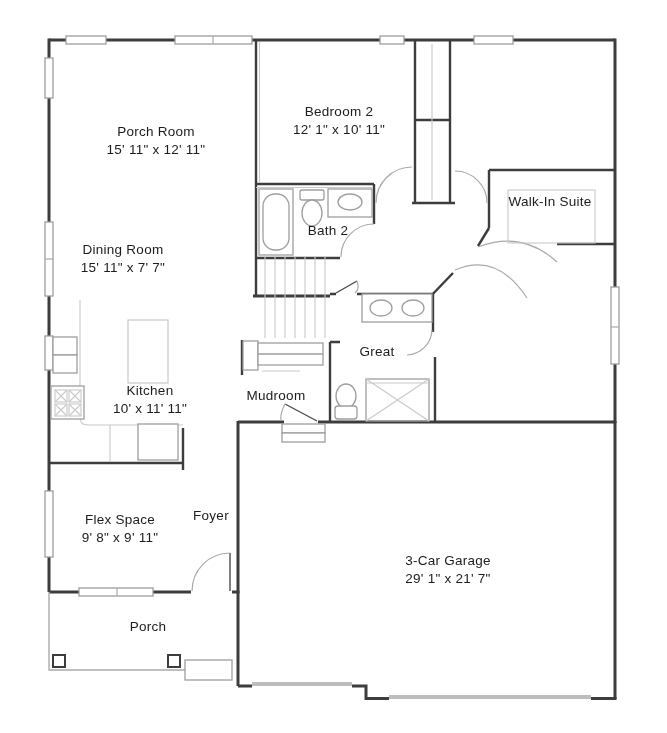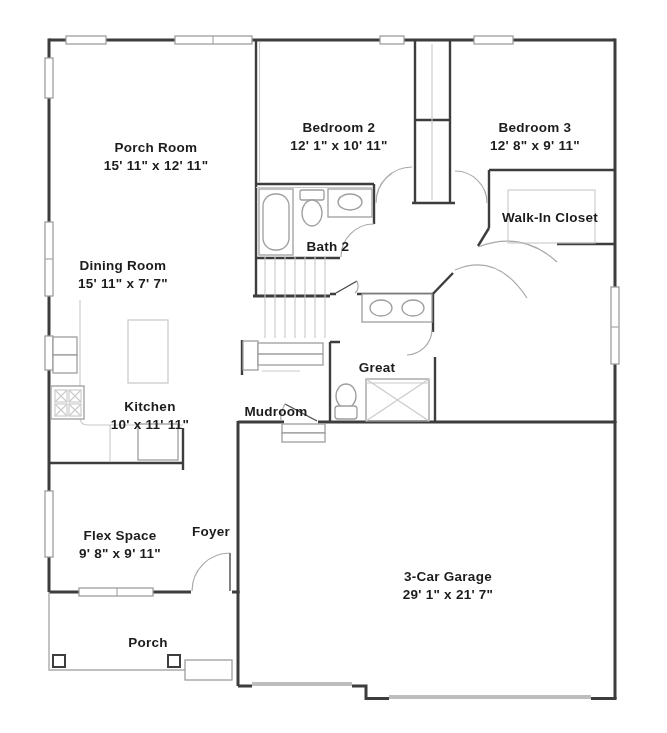--- a/index.html
+++ b/index.html
@@ -2,21 +2,21 @@
 <html style="--wall: #3d3d3d; --fixture: #9e9e9e; --light: #c9c9c9; --door: #a9a9a9; --text: #1c1c1c; --bg: #ffffff;"><head>
 <meta charset="utf-8">
 <style>
   html,body{margin:0;padding:0;background:var(--bg,#fff);}
   body{width:667px;height:733px;position:relative;overflow:hidden;
        font-family:"Liberation Sans",sans-serif;}
   .plan{position:absolute;inset:0;}
   .plan svg{position:absolute;left:0;top:0;}
   .room-label{position:absolute;transform:translate(-50%,-50%);text-align:center;
       white-space:nowrap;color:var(--text,#1c1c1c);font-size:13.5px;line-height:17.5px;
-      letter-spacing:.25px;font-weight:700;margin-top:16px;}
+      letter-spacing:.25px;font-weight:400;}
   
   .wall{stroke:var(--wall,#3d3d3d);stroke-width:2.4;fill:none;}
   .wall-ext{stroke-width:3;}
   .thin{stroke:var(--door,#a9a9a9);stroke-width:1.2;fill:none;}
   .leaf{stroke:#4c4c4c;stroke-width:1.4;fill:none;}
   .fix{stroke:var(--fixture,#9e9e9e);stroke-width:1.3;fill:#fff;}
   .fixn{fill:none !important;}
   .lite{stroke:var(--light,#c9c9c9);stroke-width:1.1;fill:none;}
   .litefill{stroke:var(--light,#c9c9c9);stroke-width:1.2;fill:#fff;}
   .grydoor{stroke:#bdbdbd;stroke-width:4;fill:none;}
@@ -182,26 +182,22 @@
   </svg>
 
   <div class="room-label" style="left:156px;top:140px">
     <div>Porch Room</div>
     <div>15' 11" x 12' 11"</div>
   </div>
   <div class="room-label" style="left:339px;top:120px">
     <div>Bedroom 2</div>
     <div>12' 1" x 10' 11"</div>
   </div>
-  <div class="room-label" style="left:535px;top:120px">
-    <div>Bedroom 3</div>
-    <div>12' 8" x 9' 11"</div>
-  </div>
   <div class="room-label" style="left:550px;top:202px">
-    <div>Walk-In Closet</div>
+    <div>Walk-In Suite</div>
   </div>
   <div class="room-label" style="left:123px;top:258px">
     <div>Dining Room</div>
     <div>15' 11" x 7' 7"</div>
   </div>
   <div class="room-label" style="left:328px;top:231px">
     <div>Bath 2</div>
   </div>
   <div class="room-label" style="left:150px;top:399px">
     <div>Kitchen</div>

